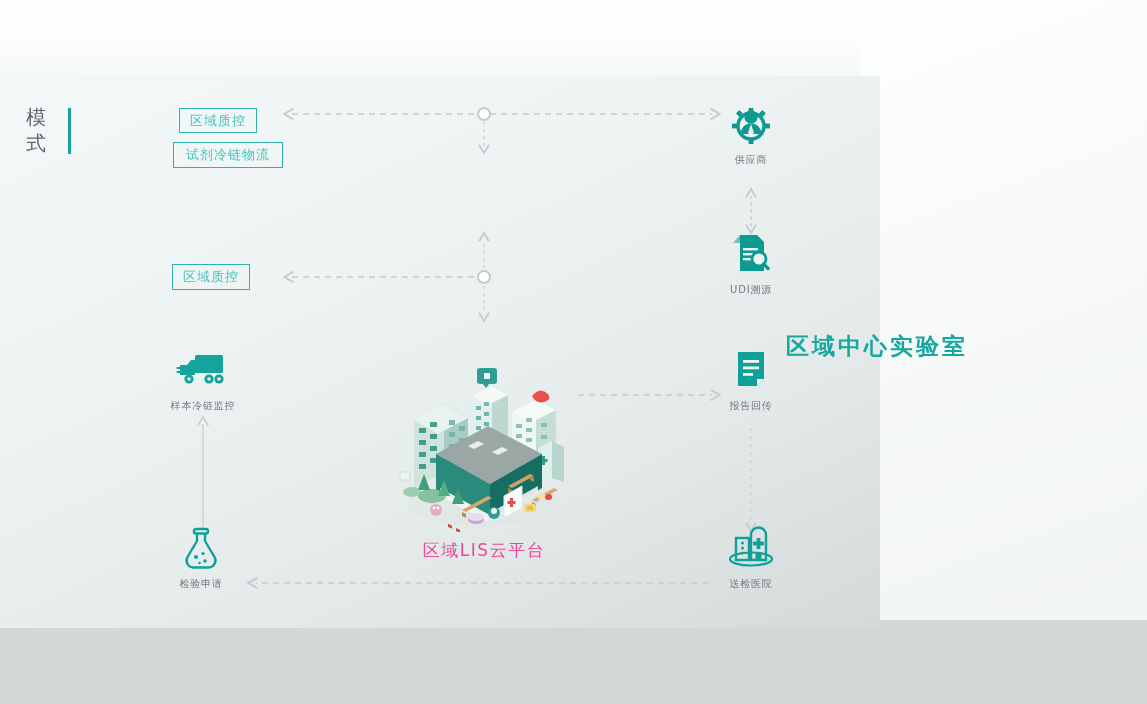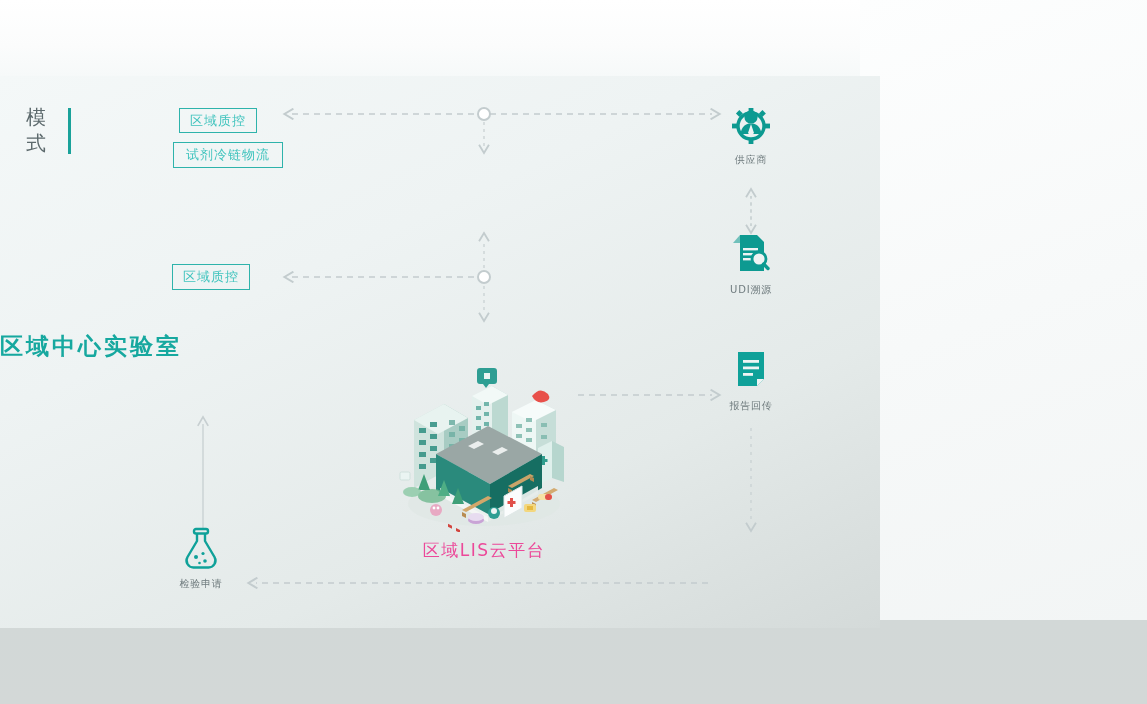--- a/index.html
+++ b/index.html
@@ -54,21 +54,21 @@
   
   .node{position:absolute;text-align:center;}
   .node .cap{
     margin-top:6px;font-size:10px;color:#6f7b7e;letter-spacing:.8px;
     font-family:"DejaVu Sans","Liberation Sans",sans-serif;white-space:nowrap;
   }
   .node .ic{display:flex;align-items:center;justify-content:center;height:46px;}
 
   
   .center-title{
-    position:absolute;left:0;top:331px;width:968px;text-align:left;
+    position:absolute;left:0;top:331px;width:968px;text-align:right;
     font-size:23px;font-weight:bold;color:#16a89f;letter-spacing:3px;
     font-family:"DejaVu Sans","Liberation Sans",sans-serif;
   }
   .center-caption{
     position:absolute;left:0;top:539px;width:968px;text-align:center;
     font-size:17px;color:#ec4899;letter-spacing:1.5px;
     font-family:"DejaVu Sans","Liberation Sans",sans-serif;
   }
 
   
@@ -189,35 +189,68 @@
         <path d="M7 3 H33 V30 L26 37 H7 Z" fill="#0fa199"></path>
         <rect x="12" y="11" width="16" height="2.8" fill="#eff4f4"></rect>
         <rect x="12" y="17.5" width="16" height="2.8" fill="#eff4f4"></rect>
         <rect x="12" y="24" width="10" height="2.8" fill="#eff4f4"></rect>
         <path d="M26 37 L26 30 L33 30 Z" fill="#eff4f4"></path>
       </svg>
     </div>
     <div class="cap">报告回传</div>
   </div>
 
+  <div class="node" style="left:711px;top:525px;width:80px;">
+    <div class="ic">
+      <svg width="52" height="44" viewBox="0 0 52 44">
+        <ellipse cx="26" cy="33" rx="21" ry="6.5" fill="none" stroke="#0fa199" stroke-width="2.2"></ellipse>
+        <rect x="11" y="12" width="13" height="22" fill="none" stroke="#0fa199" stroke-width="2.4"></rect>
+        <path d="M26 34 V9 a7.5 7.5 0 0 1 15 0 V34 Z" fill="none" stroke="#0fa199" stroke-width="2.4"></path>
+        <circle cx="17.5" cy="17" r="1.5" fill="#0fa199"></circle>
+        <circle cx="17.5" cy="22" r="1.5" fill="#0fa199"></circle>
+        <circle cx="17.5" cy="27" r="1.5" fill="#0fa199"></circle>
+        <rect x="31.6" y="12" width="3.8" height="11" fill="#0fa199"></rect>
+        <rect x="28" y="15.6" width="11" height="3.8" fill="#0fa199"></rect>
+        <rect x="30.5" y="26" width="6" height="8" fill="#0fa199"></rect>
+      </svg>
+    </div>
+    <div class="cap">送检医院</div>
+  </div>
 
   <div class="node" style="left:161px;top:525px;width:80px;">
     <div class="ic">
       <svg width="42" height="44" viewBox="0 0 42 44">
         <rect x="14" y="3" width="14" height="4.5" rx="2" fill="none" stroke="#0fa199" stroke-width="2.4"></rect>
         <path d="M17 7.5 V15 L7.5 31 a7 7 0 0 0 6 10.5 h15 a7 7 0 0 0 6 -10.5 L25 15 V7.5" fill="none" stroke="#0fa199" stroke-width="2.4" stroke-linejoin="round"></path>
         <circle cx="16" cy="31" r="2" fill="#0fa199"></circle>
         <circle cx="23" cy="27.5" r="1.6" fill="#0fa199"></circle>
         <circle cx="25" cy="35" r="1.8" fill="#0fa199"></circle>
         <circle cx="19.5" cy="37" r="1.3" fill="#0fa199"></circle>
       </svg>
     </div>
     <div class="cap">检验申请</div>
   </div>
 
+  <div class="node" style="left:143px;top:347px;width:120px;">
+    <div class="ic">
+      <svg width="56" height="38" viewBox="0 0 56 38">
+        <rect x="20" y="4" width="28" height="18" rx="1.5" fill="#14a49c"></rect>
+        <path d="M5 14 L12 14 L16 9 L20 9 L20 24 L5 24 Z" fill="#14a49c"></path>
+        <path d="M2.5 17 L7 17" stroke="#14a49c" stroke-width="2.2" stroke-linecap="round"></path>
+        <path d="M2.5 21 L7 21" stroke="#14a49c" stroke-width="2.2" stroke-linecap="round"></path>
+        <circle cx="14" cy="28" r="4.6" fill="#14a49c"></circle>
+        <circle cx="14" cy="28" r="1.8" fill="#e6ecec"></circle>
+        <circle cx="34" cy="28" r="4.6" fill="#14a49c"></circle>
+        <circle cx="34" cy="28" r="1.8" fill="#e6ecec"></circle>
+        <circle cx="44" cy="28" r="4.6" fill="#14a49c"></circle>
+        <circle cx="44" cy="28" r="1.8" fill="#e6ecec"></circle>
+      </svg>
+    </div>
+    <div class="cap">样本冷链监控</div>
+  </div>
 
   <div class="center-title">区域中心实验室</div>
 
   <div class="illus">
     <svg width="176" height="164" viewBox="0 0 176 164">
 
       <ellipse cx="88" cy="136" rx="76" ry="22" fill="#dfe7e4" opacity="0.75"></ellipse>
 
       <polygon points="18,52 48,36 48,104 18,120" fill="#cfe3dd"></polygon>
       <polygon points="48,36 72,50 72,116 48,104" fill="#a8ccc3"></polygon>

